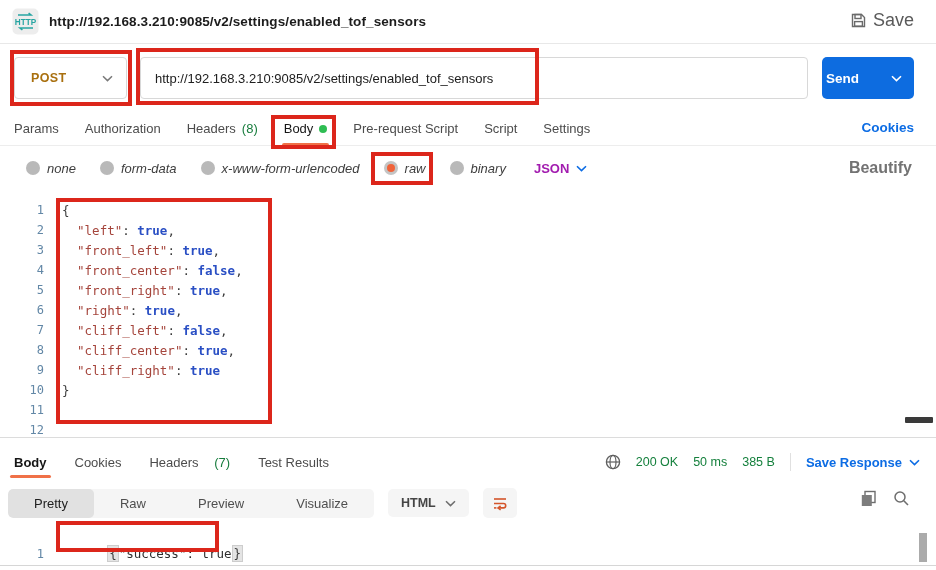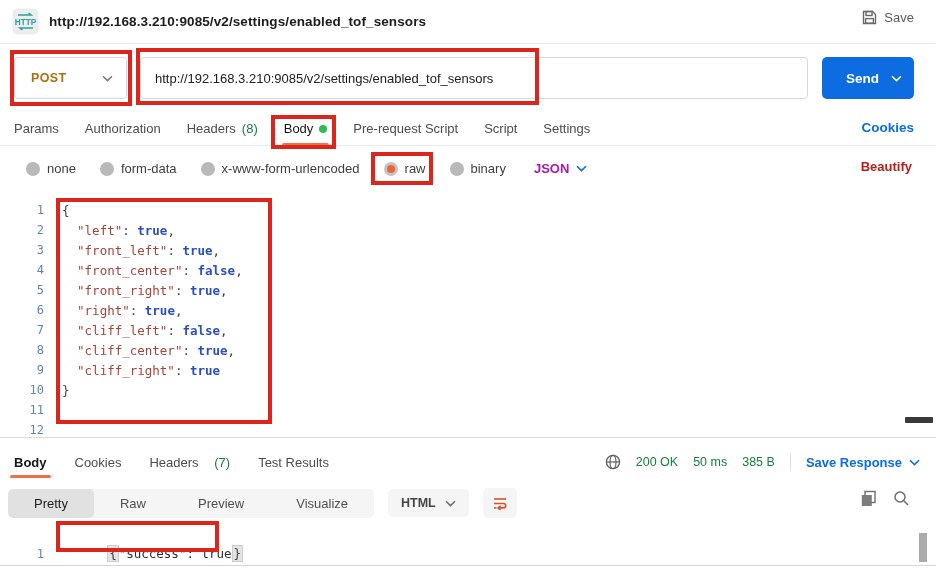--- a/index.html
+++ b/index.html
@@ -5,46 +5,46 @@
   * { box-sizing: border-box; margin: 0; padding: 0; }
   body { background:#fff; font-family:"Liberation Sans", sans-serif; }
   #app { position:relative; width:936px; height:570px; background:#fff; overflow:hidden; }
 
   .anno { position:absolute; border:4px solid #dc261b; pointer-events:none; z-index:6; }
 
   
   #topbar { position:absolute; top:0; left:0; width:936px; height:44px; border-bottom:1px solid #e8e8e8; display:flex; align-items:center; }
   #http-badge { margin-left:12px; width:27px; height:27px; }
   #req-title { margin-left:10px; font-size:13.5px; font-weight:bold; color:#1c1c1c; letter-spacing:.1px; }
-  #save-btn { position:absolute; right:22px; top:10px; display:flex; align-items:center; gap:7px; color:#5a5a5a; font-size:13px; cursor:pointer; background:none; border:none; font-family:inherit; }
+  #save-btn { position:absolute; right:22px; top:10px; display:flex; align-items:center; gap:7px; color:#5a5a5a; font-size:18px; cursor:pointer; background:none; border:none; font-family:inherit; }
 
   
   #method-box { position:absolute; left:14px; top:57px; width:113px; height:42px; border:1px solid #d8d8d8; border-radius:4px; background:#fff; display:flex; align-items:center; justify-content:space-between; padding:0 13px 0 16px; cursor:pointer; }
   #method-label { font-size:12.5px; font-weight:bold; color:#a9700f; letter-spacing:.4px; }
   #url-input { position:absolute; left:140px; top:57px; width:668px; height:42px; border:1px solid #d8d8d8; border-radius:4px; padding:0 14px; font-size:13px; color:#202020; font-family:inherit; outline:none; }
-  #send-btn { position:absolute; left:822px; top:57px; width:92px; height:42px; background:#0d6ce0; border:none; border-radius:5px; color:#fff; display:flex; align-items:center; justify-content:space-between; padding:0 12px 0 24px; cursor:pointer; font-family:inherit; }
+  #send-btn { position:absolute; left:822px; top:57px; width:92px; height:42px; background:#0d6ce0; border:none; border-radius:5px; color:#fff; display:flex; align-items:center; justify-content:space-between; padding:0 12px 0 4px; cursor:pointer; font-family:inherit; }
   #send-btn .lbl { font-size:13.5px; font-weight:bold; }
 
   
   #req-tabs { position:absolute; top:112px; left:0; width:936px; height:34px; border-bottom:1px solid #ededed; display:flex; align-items:center; padding-left:14px; gap:26px; font-size:13px; color:#4c4c4c; }
   .rtab { position:relative; display:flex; align-items:center; gap:6px; cursor:pointer; height:34px; }
   .count { color:#177c3d; }
   .green-dot { width:8px; height:8px; border-radius:50%; background:#2ebd53; display:inline-block; }
   .rtab.active { color:#161616; }
   .rtab.active .underline { position:absolute; left:-2px; right:-2px; bottom:-1px; height:4px; background:#f07148; border-radius:2px; }
   #cookies-link { position:absolute; right:22px; top:120px; color:#0c6ce4; font-size:13.5px; font-weight:bold; cursor:pointer; }
 
   
   #mode-row { position:absolute; top:151px; left:0; width:936px; height:34px; display:flex; align-items:center; padding-left:26px; gap:24px; font-size:13px; color:#3e3e3e; }
-  .mode { position:relative; display:flex; align-items:flex-end; gap:7px; cursor:pointer; }
+  .mode { position:relative; display:flex; align-items:flex-start; gap:7px; cursor:pointer;font-style:italic; }
   .rdot { width:14px; height:14px; border-radius:50%; background:#b9b9b9; }
   .rdot.sel { background:#c4c4c4; position:relative; }
   .rdot.sel::after { content:""; position:absolute; left:3px; top:3px; width:8px; height:8px; border-radius:50%; background:#f0633a; }
   #json-select { display:flex; align-items:center; gap:7px; color:#a21caf; font-weight:bold; font-size:13px; cursor:pointer; margin-left:4px; }
-  #beautify-link { position:absolute; right:24px; top:159px; color:#b91c1c; font-size:13px; font-weight:bold; cursor:pointer; }
+  #beautify-link { position:absolute; right:24px; top:159px; color:#737373; font-size:16px; font-weight:bold; cursor:pointer; }
 
   
   #editor { position:absolute; top:192px; left:0; width:936px; height:245px; padding-top:8px; }
   .code-line { display:flex; height:20px; align-items:center; font-family:"DejaVu Sans Mono", monospace; font-size:12.5px; }
   .ln { width:44px; text-align:right; margin-right:18px; color:#6287a6; font-size:12px; }
   .code { white-space:pre; }
   .code span { white-space:pre; }
   .tok-k { color:#a5453c; }
   .tok-b { color:#2a4fc4; font-weight:bold; }
   .tok-p { color:#3c3c3c; }

